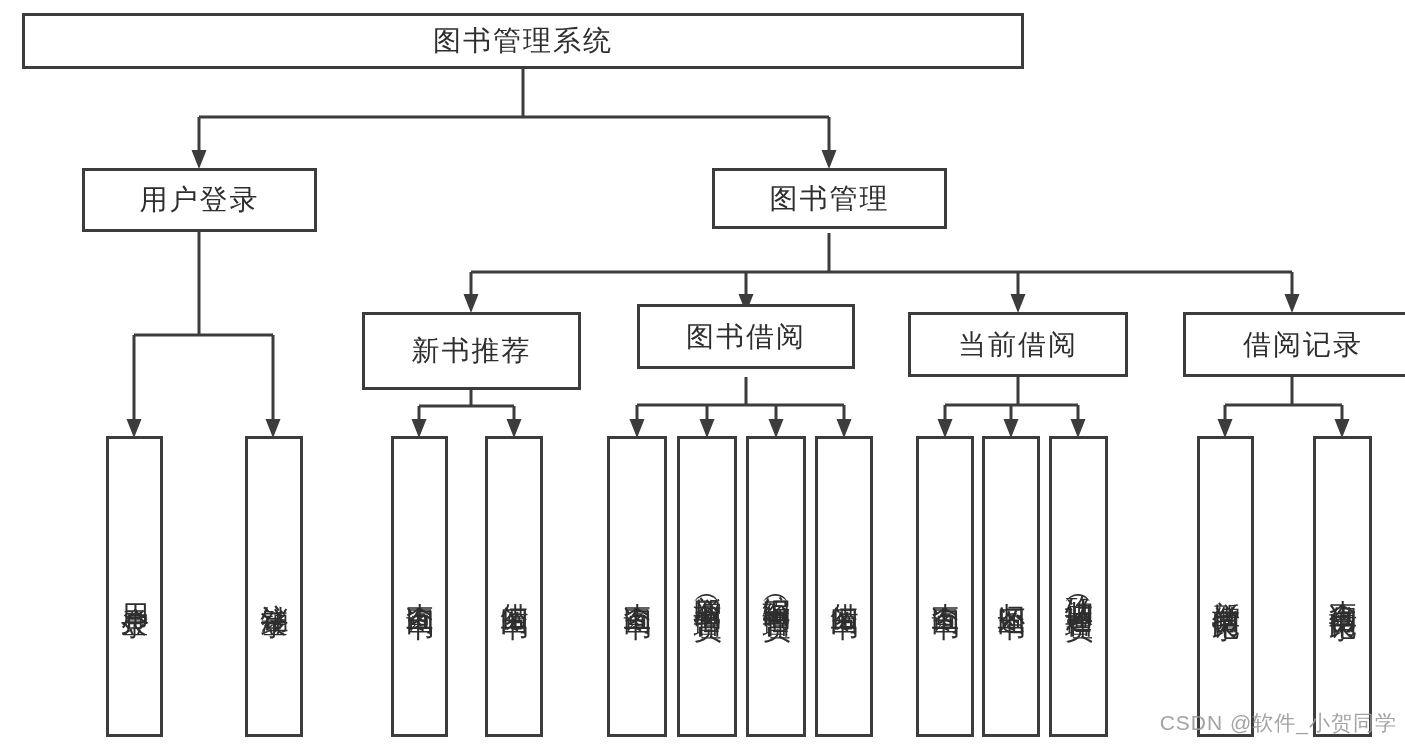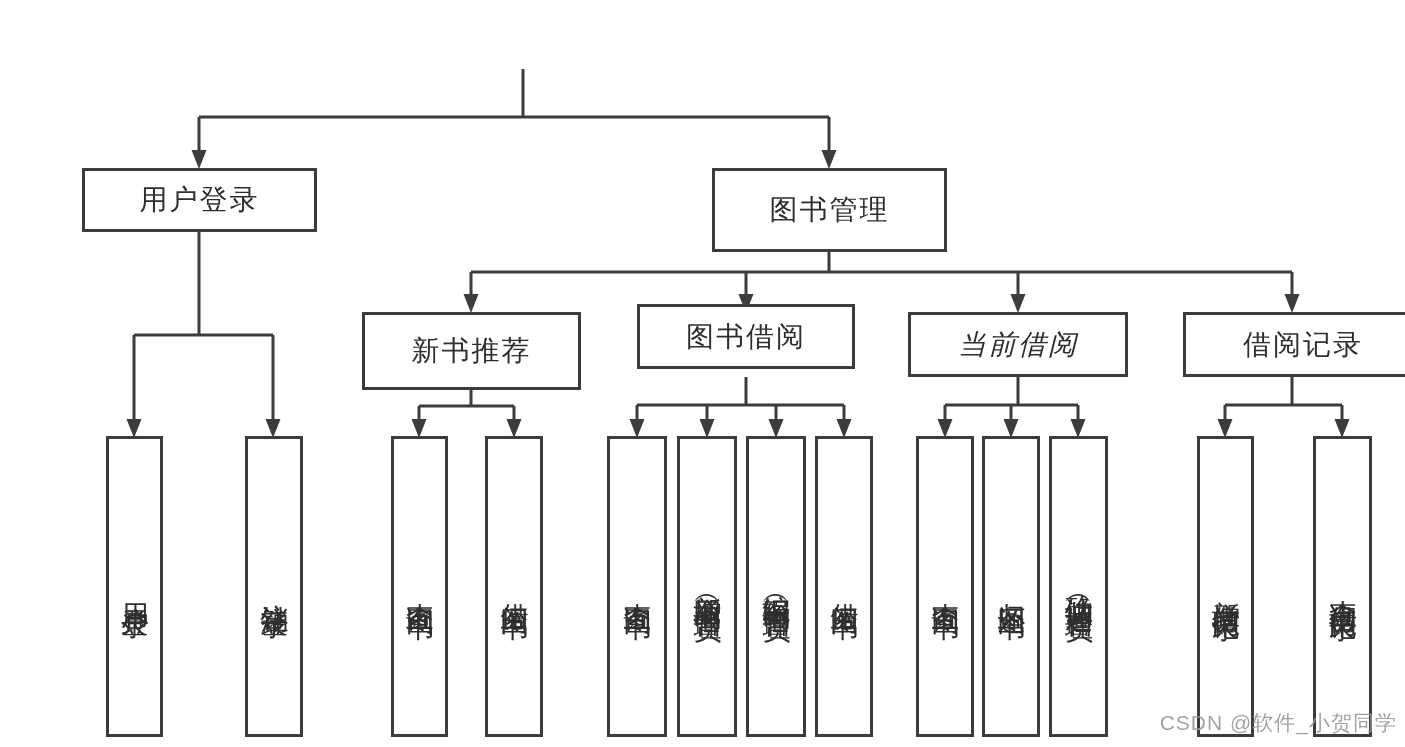--- a/index.html
+++ b/index.html
@@ -68,30 +68,31 @@
              M1010.5 294 H1025.5 L1018 313 Z M1284.5 294 H1299.5 L1292 313 Z
              M126.5 419 H141.5 L134 438 Z M265.5 419 H280.5 L273 438 Z
              M411.5 419 H426.5 L419 438 Z M506.5 419 H521.5 L514 438 Z
              M629.5 419 H644.5 L637 438 Z M699.5 419 H714.5 L707 438 Z
              M768.5 419 H783.5 L776 438 Z M836.5 419 H851.5 L844 438 Z
              M937.5 419 H952.5 L945 438 Z M1003.5 419 H1018.5 L1011 438 Z
              M1070.5 419 H1085.5 L1078 438 Z
              M1217.5 419 H1232.5 L1225 438 Z M1334.5 419 H1349.5 L1342 438 Z"></path>
   </svg>
 
+  <div class="node" style="left:22px; top:13px; width:1002px; height:56px;">图书管理系统</div>
 
   <div class="node" style="left:82px; top:168px; width:235px; height:64px;">用户登录</div>
 
-  <div class="node" style="left:712px; top:168px; width:235px; height:84px;">图书管理</div>
+  <div class="node" style="left:712px; top:168px; width:235px; height:61px;">图书管理</div>
 
   <div class="node" style="left:362px; top:312px; width:219px; height:78px;">新书推荐</div>
 
   <div class="node" style="left:637px; top:304px; width:218px; height:65px;">图书借阅</div>
 
-  <div class="node" style="left:908px; top:312px; width:220px; height:65px;font-style:italic;">当前借阅</div>
+  <div class="node" style="left:908px; top:312px; width:220px; height:65px;">当前借阅</div>
 
   <div class="node" style="left:1183px; top:312px; width:240px; height:65px;">借阅记录</div>
 
   <div class="node" style="left:106px; top:436px; width:57px; height:301px;">
     <span class="vtext">用户登录</span>
   </div>
   <div class="node" style="left:245px; top:436px; width:58px; height:301px;">
     <span class="vtext">注销登录</span>
   </div>
 

